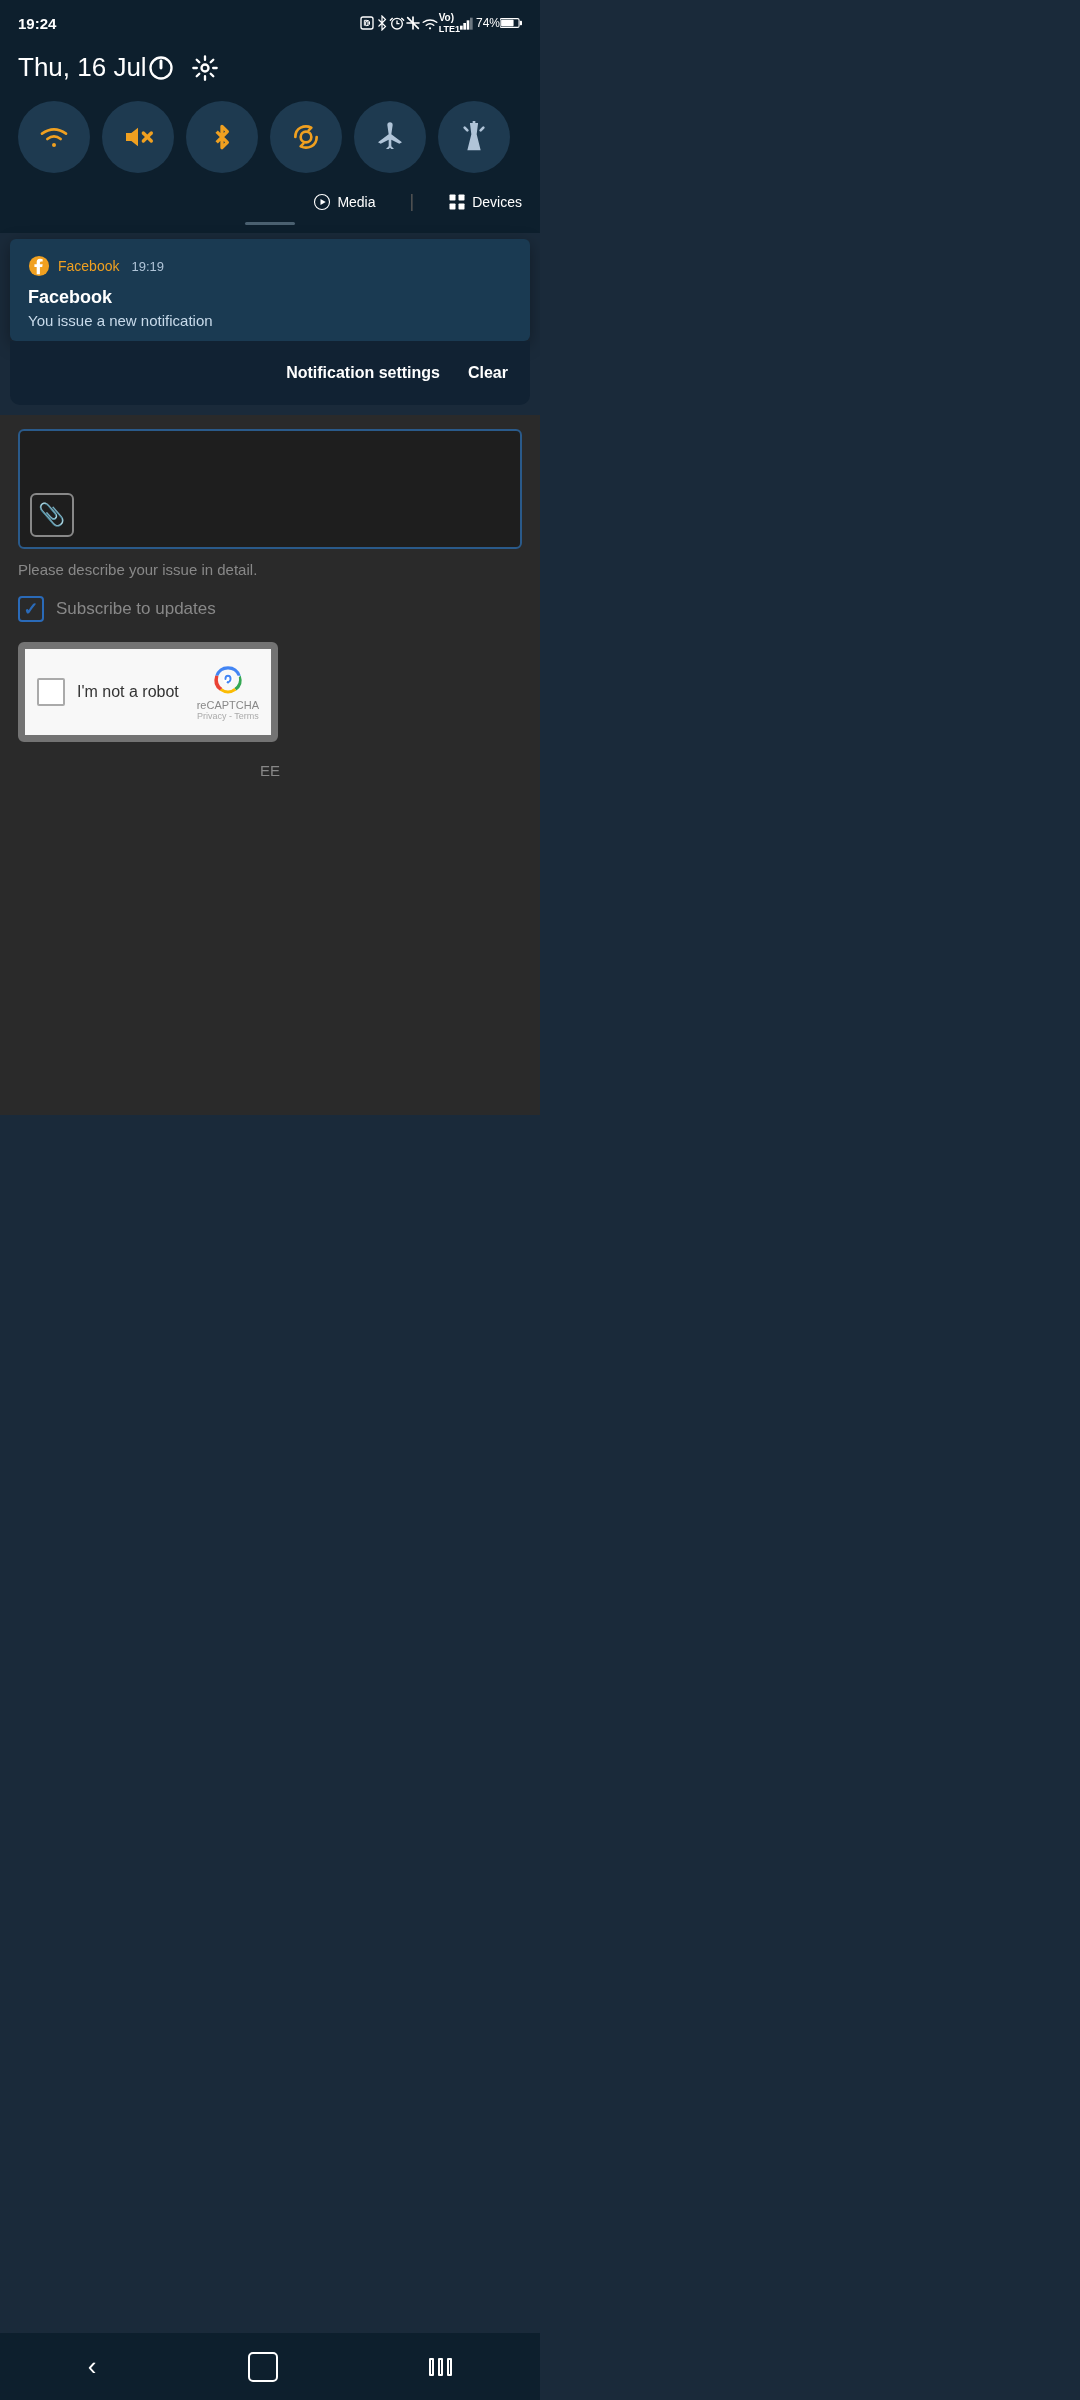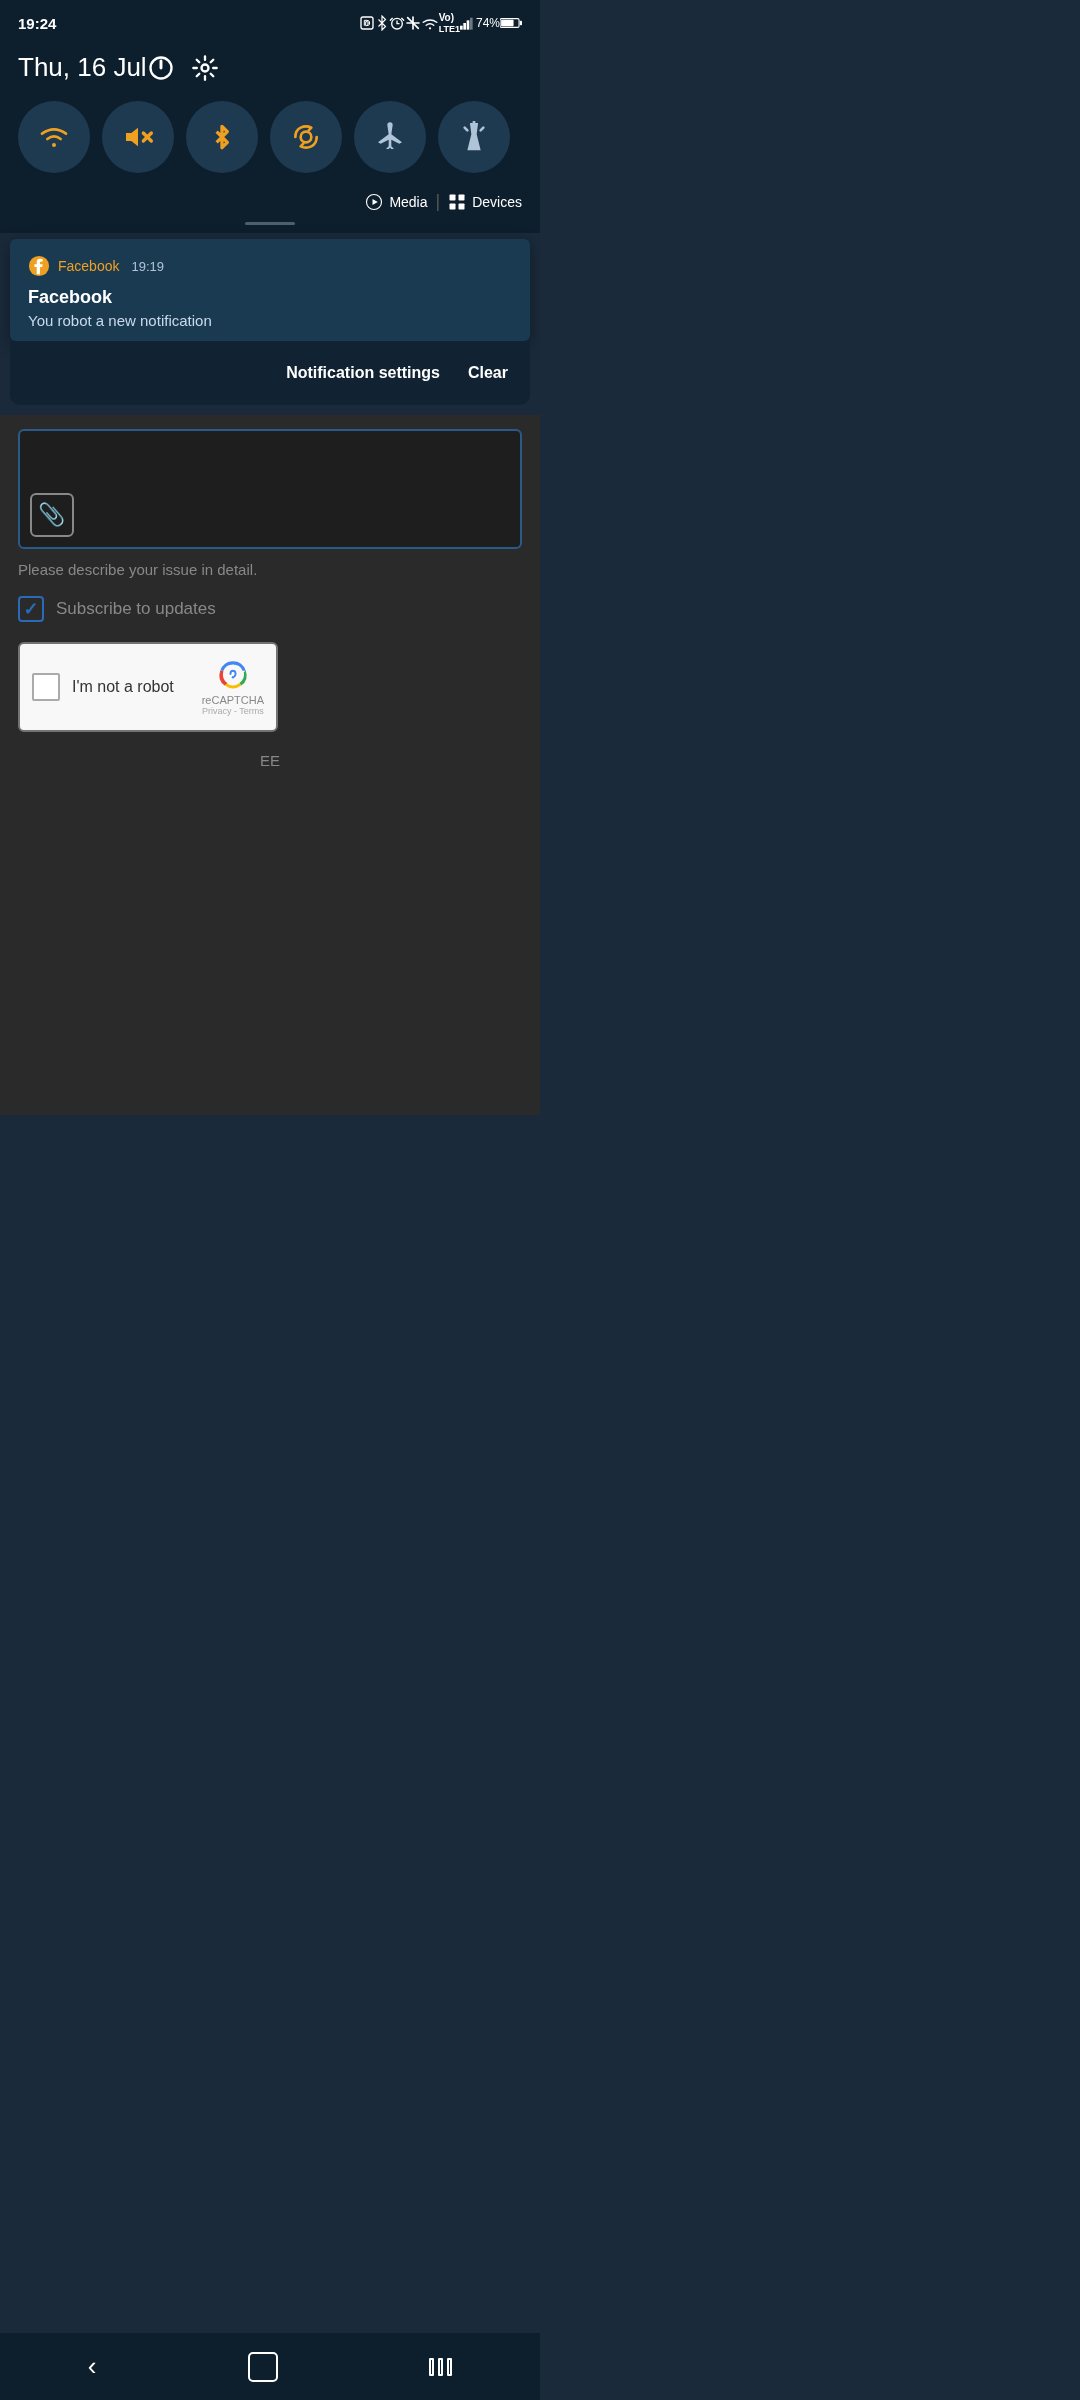--- a/index.html
+++ b/index.html
@@ -86,21 +86,21 @@
       height: 32px;
     }
 
     
     .qs-media-bar {
       background: #0d1f2d;
       display: flex;
       justify-content: flex-end;
       align-items: center;
       padding: 4px 18px 10px 18px;
-      gap: 8px;
+      gap: 34px;
     }
     .media-btn {
       display: flex;
       align-items: center;
       gap: 6px;
       color: #ffffff;
       font-size: 14px;
     }
     .media-divider {
       color: #555;
@@ -238,21 +238,21 @@
       font-size: 18px;
       font-weight: 700;
     }
     .subscribe-label {
       color: #888;
       font-size: 17px;
     }
 
     
     .recaptcha-box {
-      border: 2px solid #737373;
+      border: 7px solid #737373;
       border-radius: 6px;
       background: #f8f8f8;
       width: 260px;
       padding: 14px 12px;
       margin-bottom: 20px;
     }
     .recaptcha-inner {
       display: flex;
       align-items: center;
       gap: 12px;
@@ -482,21 +482,21 @@
   <div class="notif-header">
 
     <svg width="22" height="22" viewBox="0 0 24 24" fill="#f0a020">
         <circle cx="12" cy="12" r="11" fill="#f0a020"></circle>
         <path d="M13 21 L13 13 L15.5 13 L16 10 L13 10 L13 8.5 Q13 7 14.5 7 L16 7 L16 4.5 Q15 4 13.5 4 Q11 4 10 5.5 Q9.5 6.5 9.5 8 L9.5 10 L7 10 L7 13 L9.5 13 L9.5 21 Z" fill="white"></path>
       </svg>
     <span class="notif-app-name">Facebook</span>
     <span class="notif-time">19:19</span>
   </div>
   <div class="notif-title">Facebook</div>
-  <div class="notif-body">You robot a new notification</div>
+  <div class="notif-body">You issue a new notification</div>
 </div>
 
 <div class="notif-actions">
   <span class="notif-action-btn">Notification settings</span>
   <span class="notif-action-btn">Clear</span>
 </div>
 
 <div class="app-content">
 
   <div class="text-area-box">

